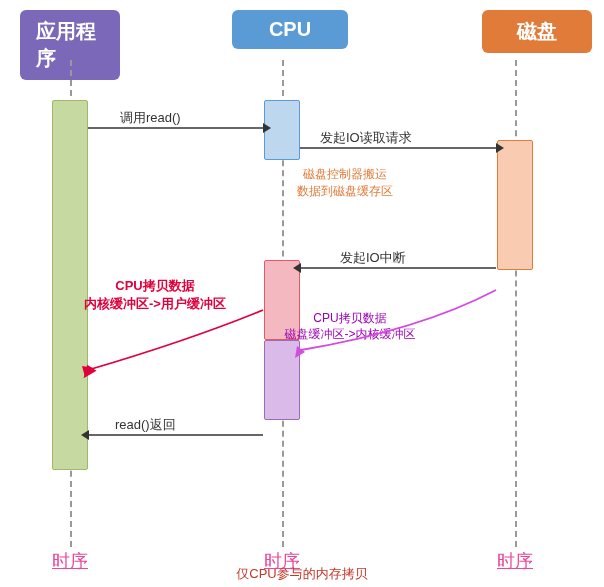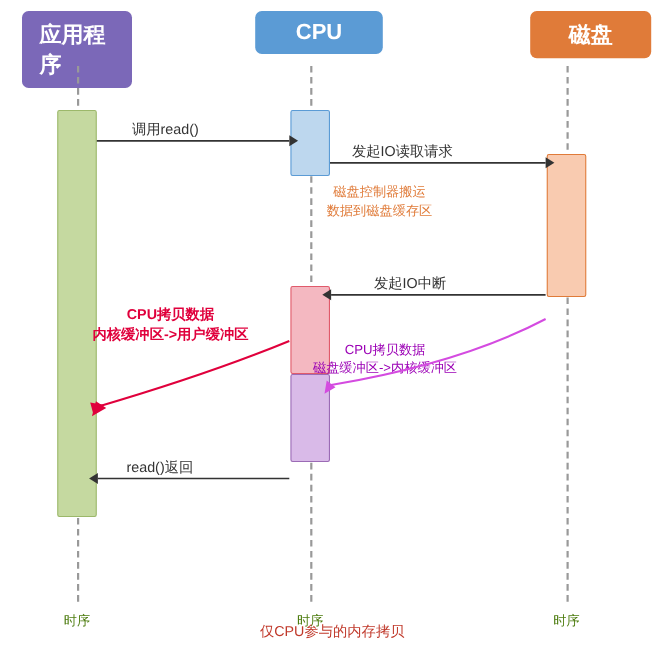--- a/index.html
+++ b/index.html
@@ -63,23 +63,24 @@
     }
 
     .dline-app { left: 70px; }
     .dline-cpu { left: 282px; }
     .dline-disk { left: 515px; }
 
     
     .time-label {
       position: absolute;
       bottom: 14px;
-      font-size: 12px;
-      color: #4d7c0f;
+      font-size: 18px;
+      color: #ec4899;
       transform: translateX(-50%);
+      text-decoration: underline;
     }
 
     .time-app { left: 70px; }
     .time-cpu { left: 282px; }
     .time-disk { left: 515px; }
 
     
     .bar {
       position: absolute;
       border-radius: 2px;

